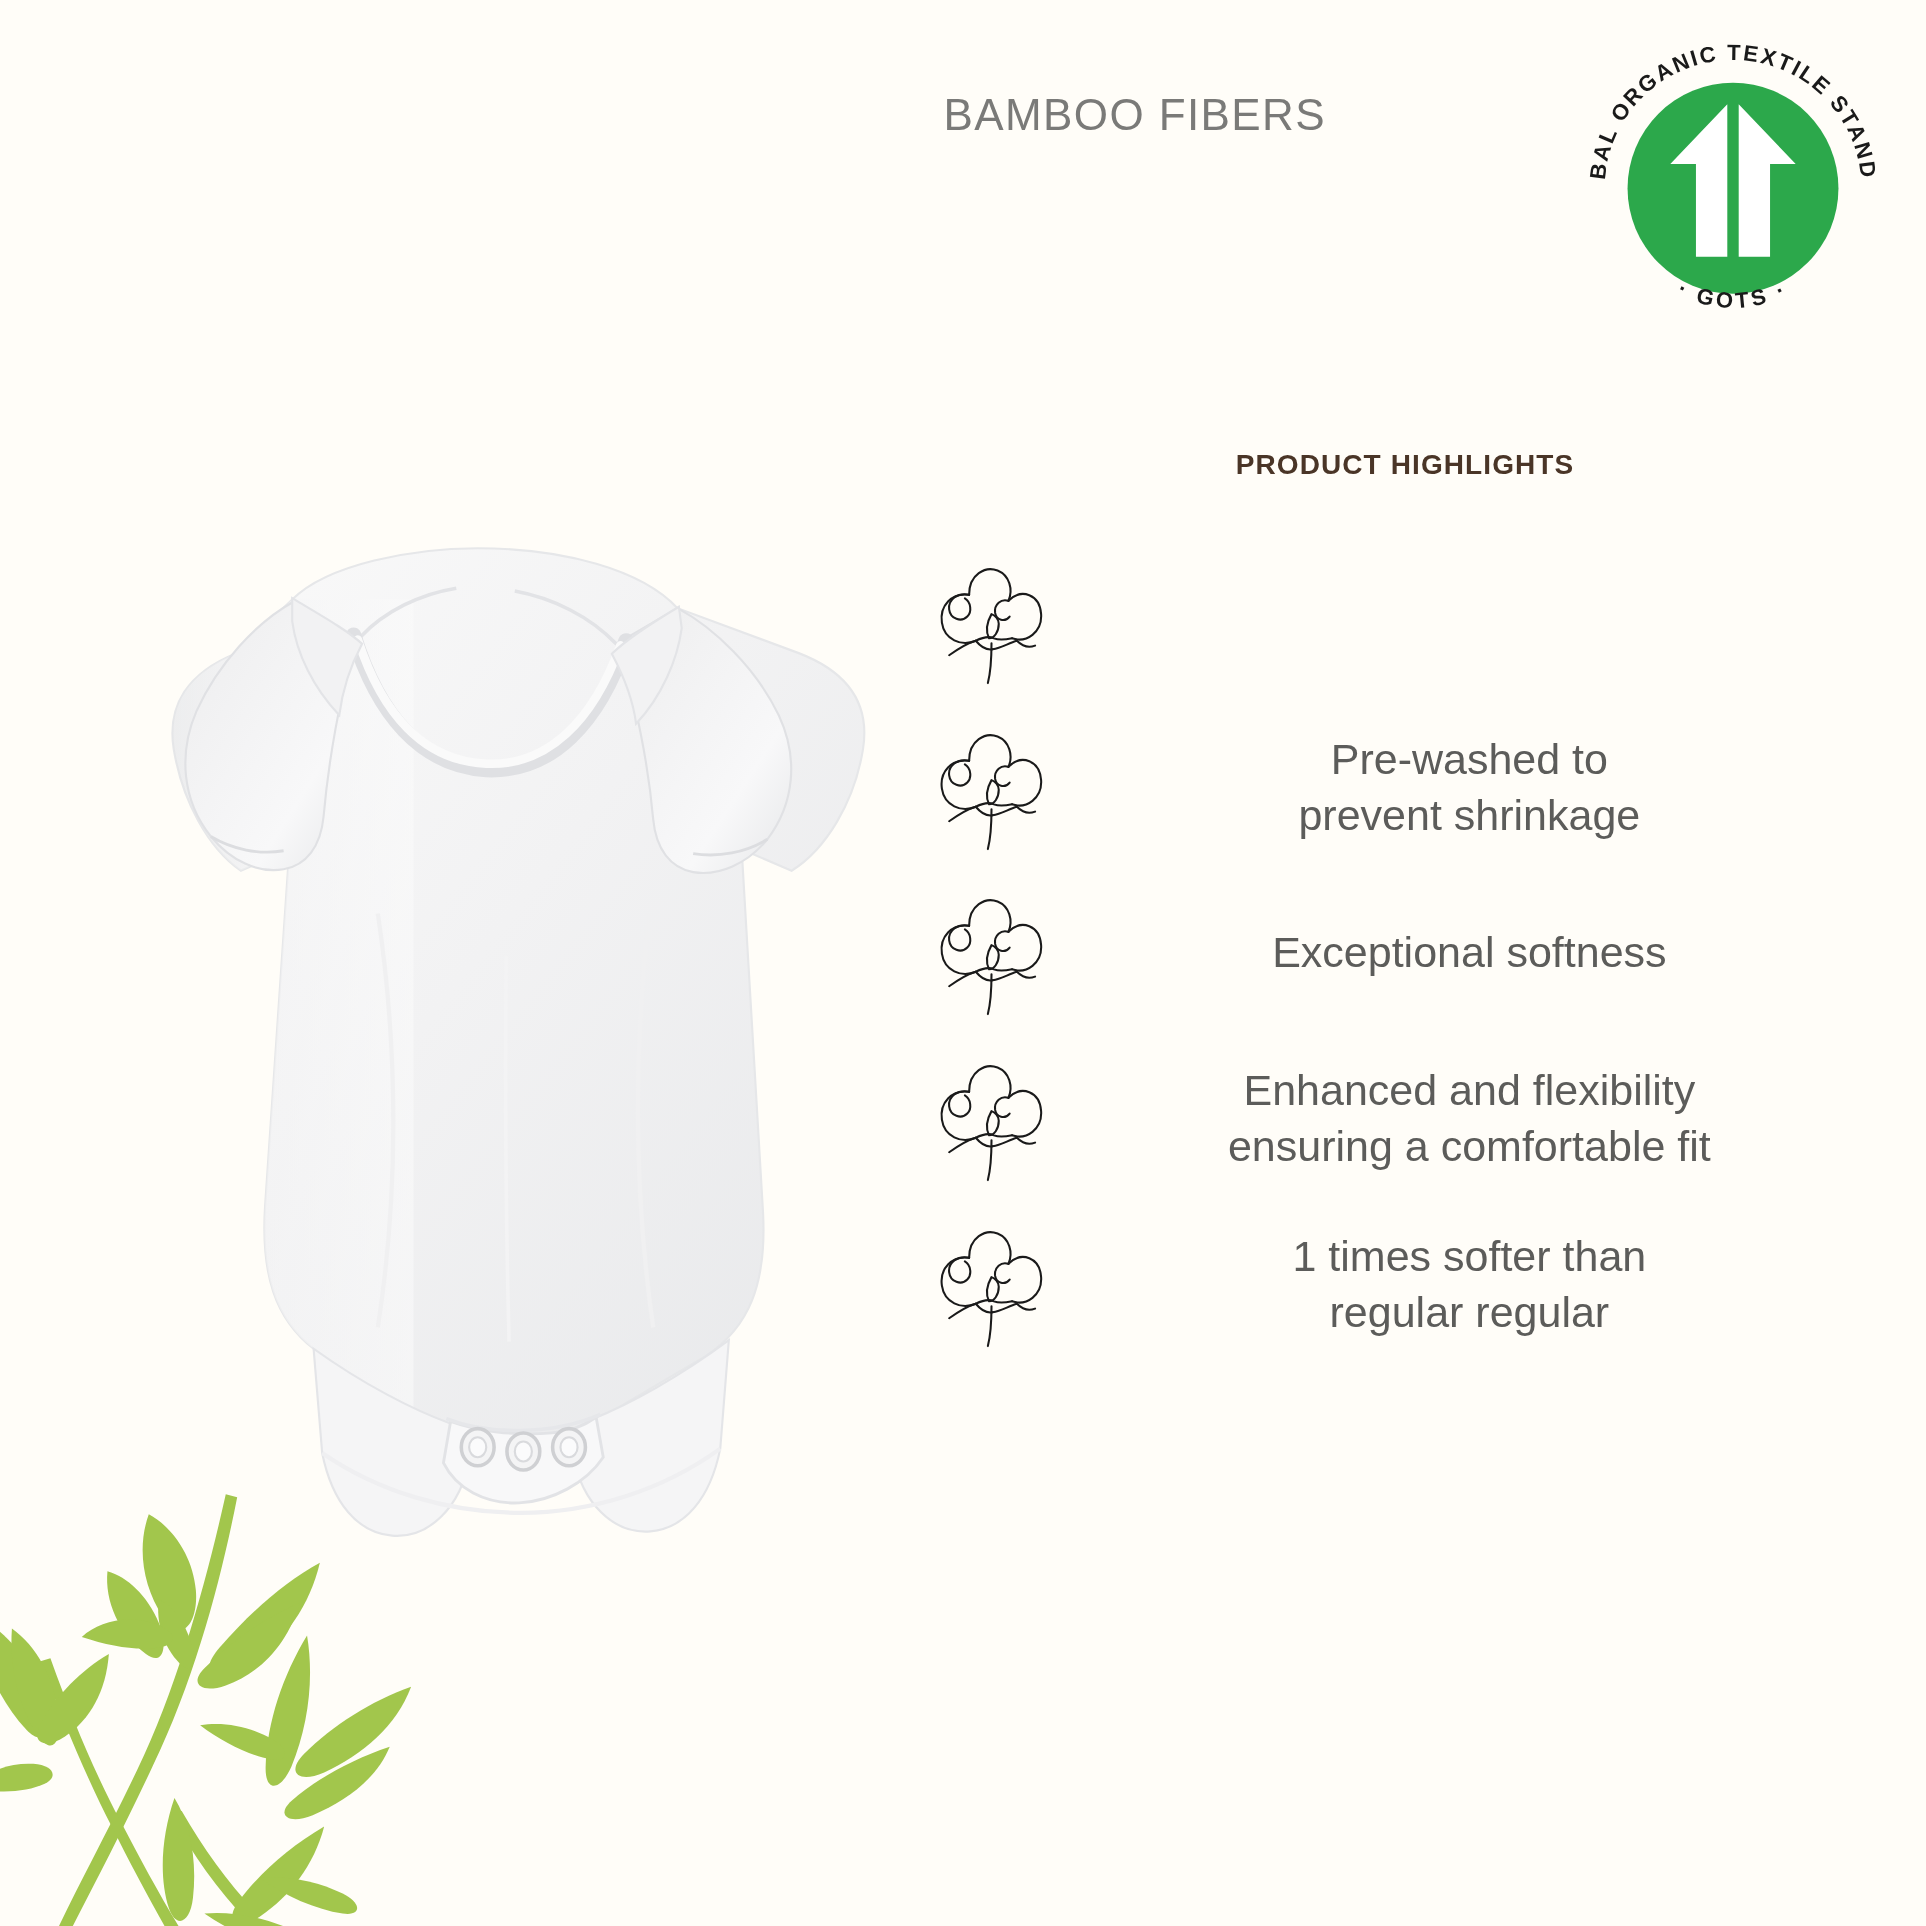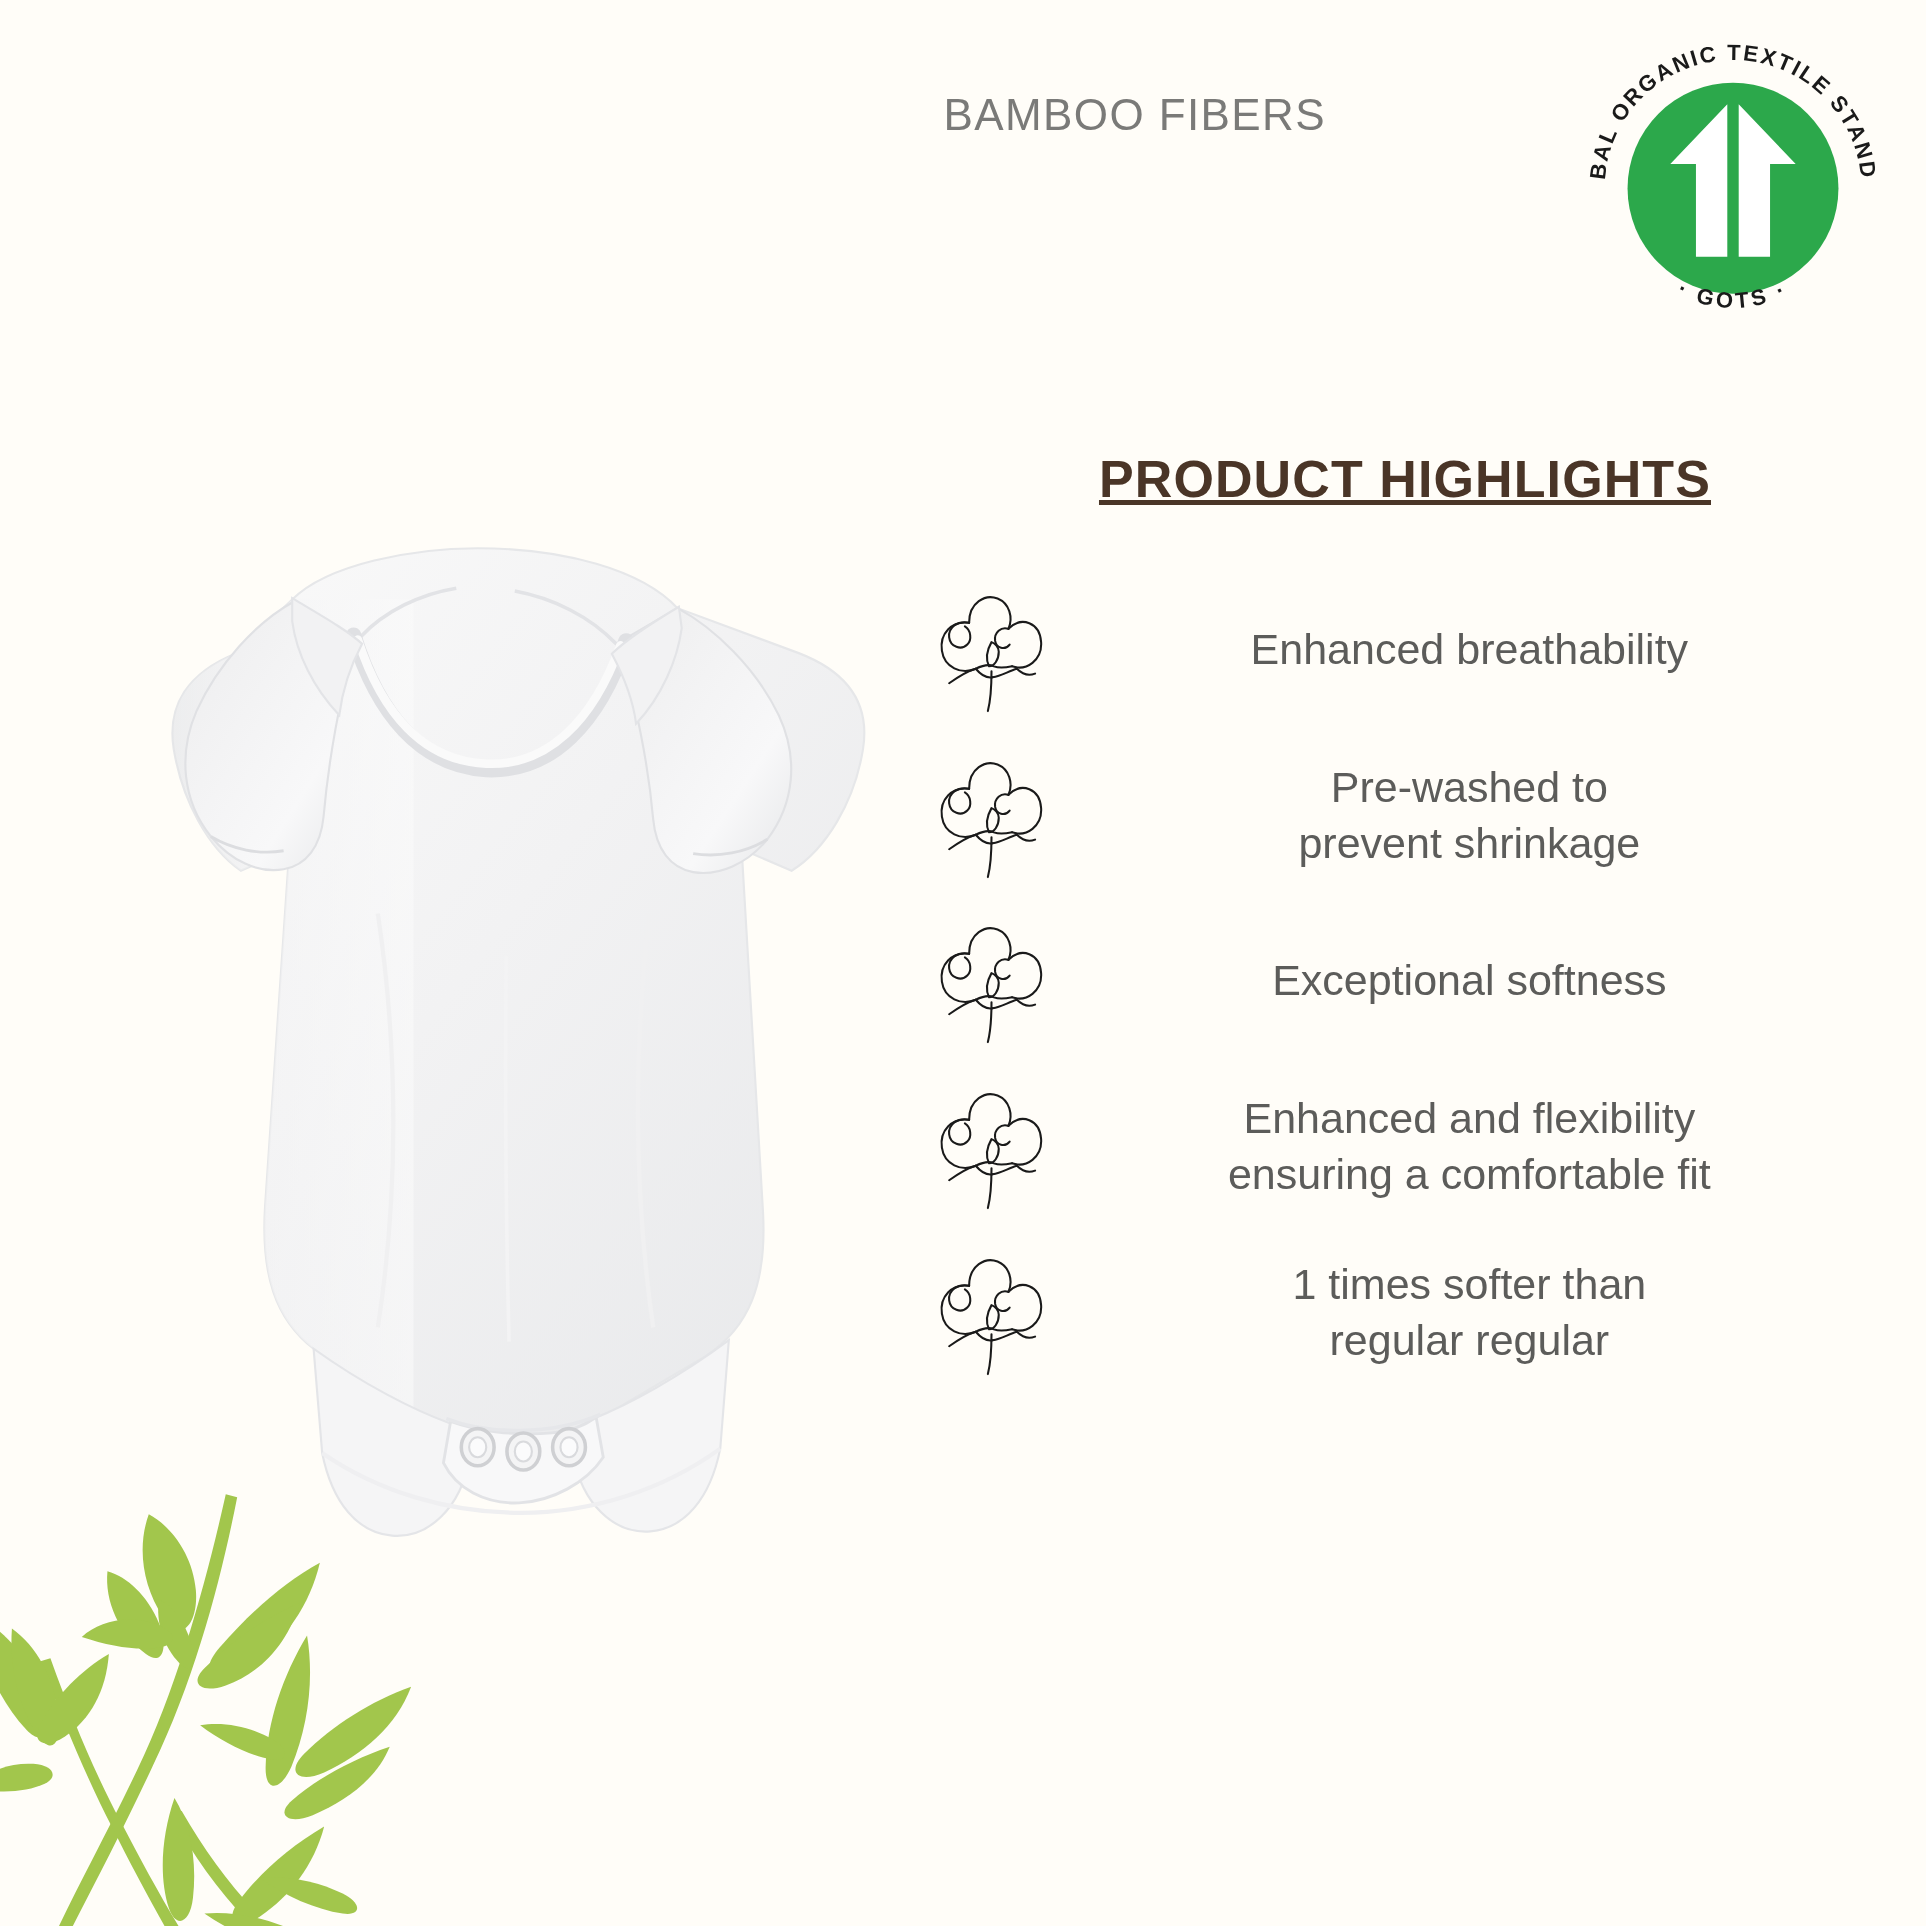--- a/index.html
+++ b/index.html
@@ -53,25 +53,24 @@
 
   
   .highlights{
     position:absolute;
     left:920px; top:449px;
     width:970px;
   }
   .highlights-title{
     text-align:center;
     color:#4A3527;
-    font-size:52px;
+    font-size:28px;
     font-weight:700;
     letter-spacing:1.1px;
     margin:0 0 66px 0;
-    text-decoration:underline;
   }
   .feature-row{
     display:flex;
     align-items:center;
     min-height:150px;
     margin-bottom:15.7px;
   }
   .feature-icon{
     flex:0 0 143px;
     width:143px;height:136px;
@@ -305,24 +304,20 @@
             <path d="M63 60 C 44 56, 28 68, 30 84 C 32 100, 50 106, 60 96 C 68 88, 66 72, 56 66"></path>
             <path d="M128 70 C 116 66, 104 76, 106 90 C 108 102, 122 106, 130 96"></path>
             <path d="M100 92 C 92 106, 90 120, 96 132 C 104 132, 112 122, 112 108 C 112 100, 106 94, 100 92 Z"></path>
             <path d="M74 136 C 86 130, 96 128, 104 132 C 114 136, 124 134, 134 132"></path>
             <path d="M30 160 C 44 150, 60 140, 74 136 C 84 148, 92 152, 102 150"></path>
             <path d="M102 150 C 116 148, 128 140, 142 136 C 152 146, 162 148, 172 144"></path>
             <path d="M100 140 C 100 168, 98 190, 94 206"></path>
           </g>
         </svg>
       </div>
-      <div class="feature-text">
-        <span class="tl">Enhanced breathability</span>
-        <span class="tl"></span>
-      </div>
     </div>
 
     <div class="feature-row">
       <div class="feature-icon">
         <svg viewBox="0 0 200 210" xmlns="http://www.w3.org/2000/svg">
           <g fill="none" stroke="#1A1A1A" stroke-width="3.4" stroke-linecap="round" stroke-linejoin="round">
             <path d="M63 60 C 63 26, 90 12, 110 20 C 130 28, 136 52, 128 70"></path>
             <path d="M128 70 C 150 48, 180 60, 182 92 C 184 122, 158 140, 134 132"></path>
             <path d="M63 60 C 34 56, 14 78, 18 106 C 22 134, 50 146, 74 136"></path>
             <path d="M63 60 C 44 56, 28 68, 30 84 C 32 100, 50 106, 60 96 C 68 88, 66 72, 56 66"></path>

